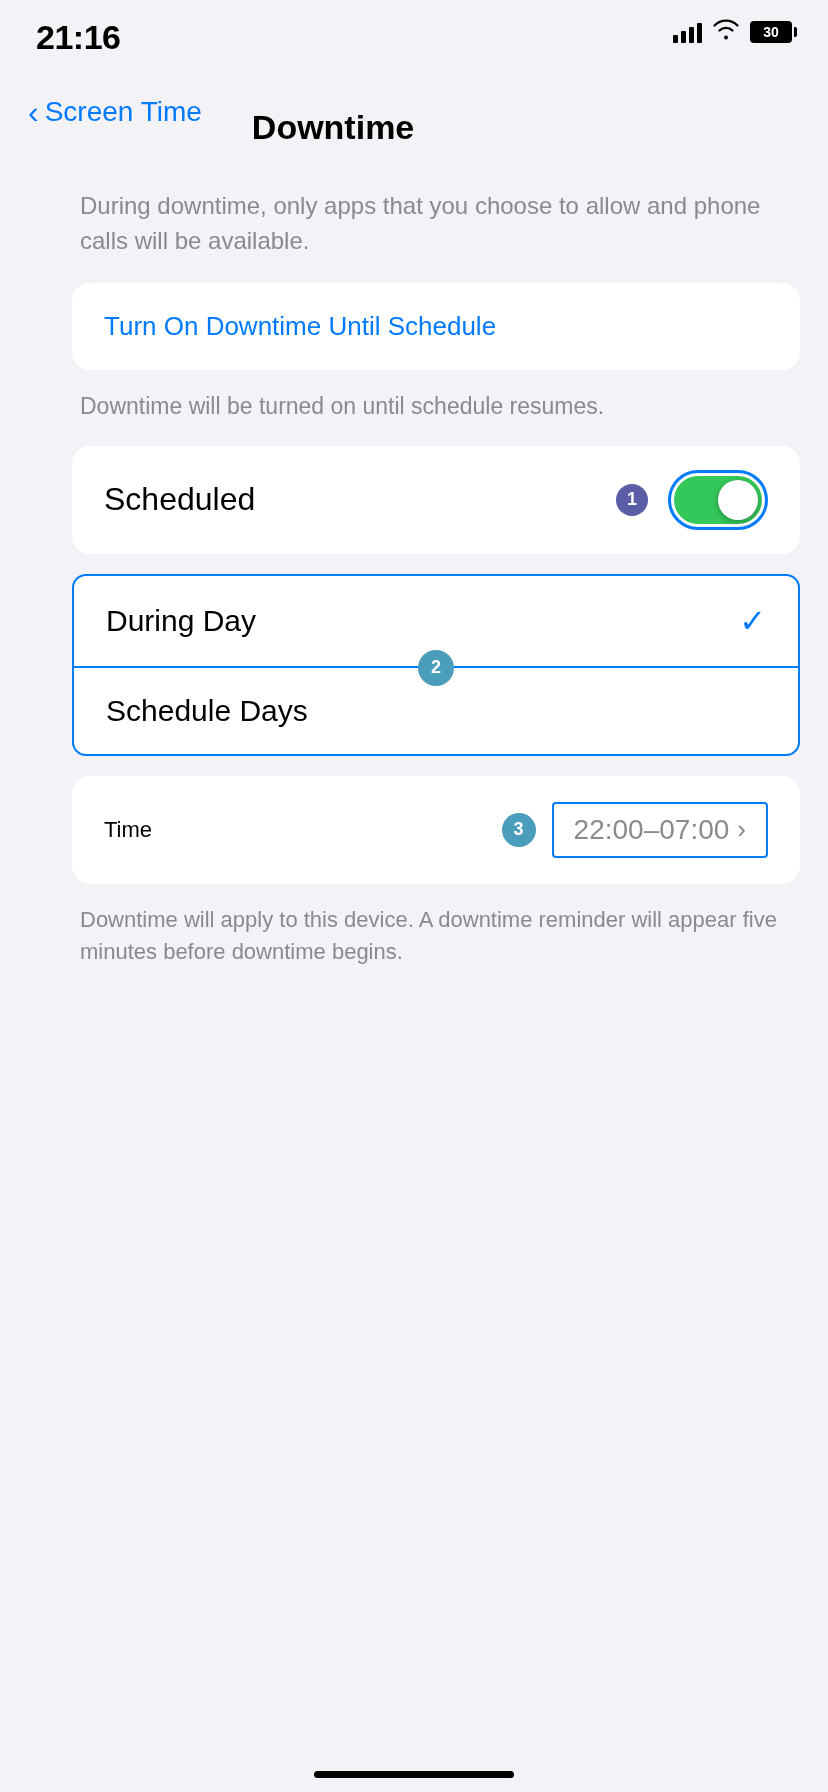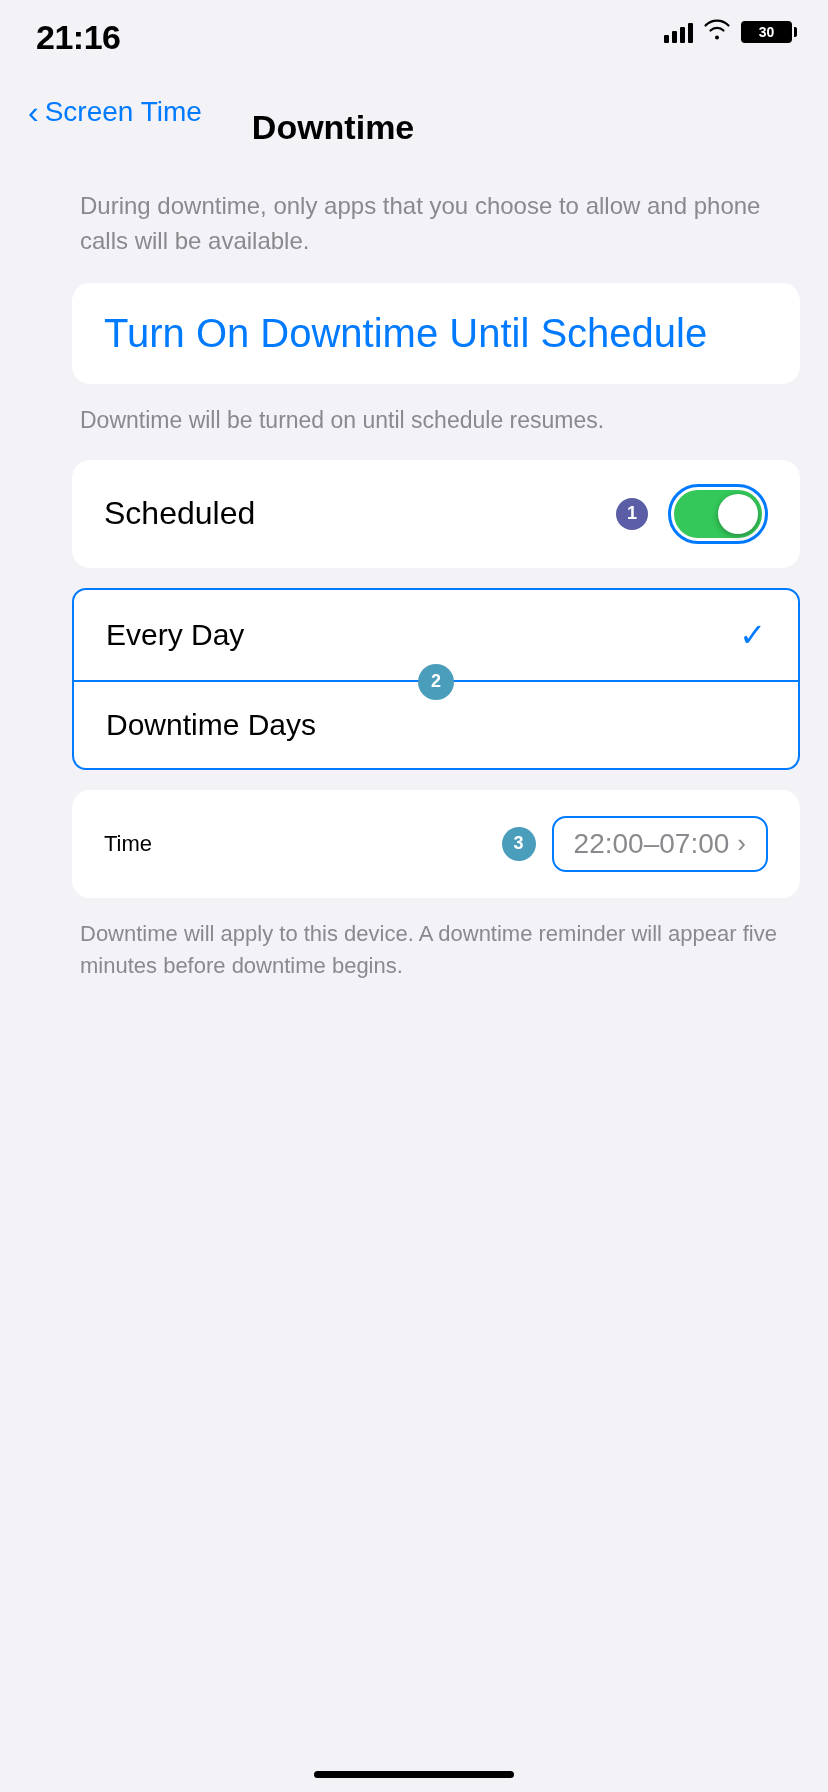--- a/index.html
+++ b/index.html
@@ -53,21 +53,21 @@
       color: #000;
     }
     .battery-box {
       display: flex;
       align-items: center;
       justify-content: center;
       background: #000;
       color: #fff;
       font-size: 14px;
       font-weight: 700;
-      width: 51px;
+      width: 42px;
       height: 22px;
       border-radius: 4px;
       position: relative;
     }
     .battery-box::after {
       content: '';
       position: absolute;
       right: -5px;
       top: 50%;
       transform: translateY(-50%);
@@ -125,21 +125,21 @@
       background: #fff;
       border-radius: 18px;
       margin-bottom: 8px;
     }
 
     
     .turn-on-card {
       padding: 28px 32px;
     }
     .turn-on-label {
-      font-size: 40px;
+      font-size: 26px;
       color: #007aff;
       font-weight: 400;
       text-align: center;
     }
 
     .schedule-note {
       font-size: 23px;
       color: #8a8a8e;
       margin: 10px 8px 24px 8px;
       line-height: 1.4;
@@ -238,21 +238,21 @@
       font-weight: 400;
       color: #000;
     }
     .time-right {
       display: flex;
       align-items: center;
       gap: 16px;
     }
     .time-value-box {
       border: 2.5px solid #007aff;
-      border-radius: 14px;
+      border-radius: 4px;
       padding: 10px 20px;
       display: flex;
       align-items: center;
       gap: 8px;
     }
     .time-value {
       font-size: 28px;
       color: #8a8a8e;
       font-weight: 400;
     }
@@ -361,26 +361,26 @@
           <div class="toggle">
             <div class="toggle-knob"></div>
           </div>
         </div>
       </div>
     </div>
   </div>
 
   <div class="days-section gap-section">
     <div class="every-day-row">
-      <span class="days-label">Every Day</span>
+      <span class="days-label">During Day</span>
       <span class="checkmark">✓</span>
     </div>
     <div style="position:relative;">
       <div class="customize-row">
-        <span class="days-label">Downtime Days</span>
+        <span class="days-label">Schedule Days</span>
       </div>
       <div class="badge badge-teal" style="position:absolute; left:50%; top:-18px; transform:translateX(-50%); width:36px; height:36px; font-size:18px;">2</div>
     </div>
   </div>
 
   <div class="time-card gap-section">
     <div class="time-row">
       <span class="time-label">Time</span>
       <div class="time-right">
         <div class="badge badge-teal" style="width:34px;height:34px;font-size:18px;">3</div>

